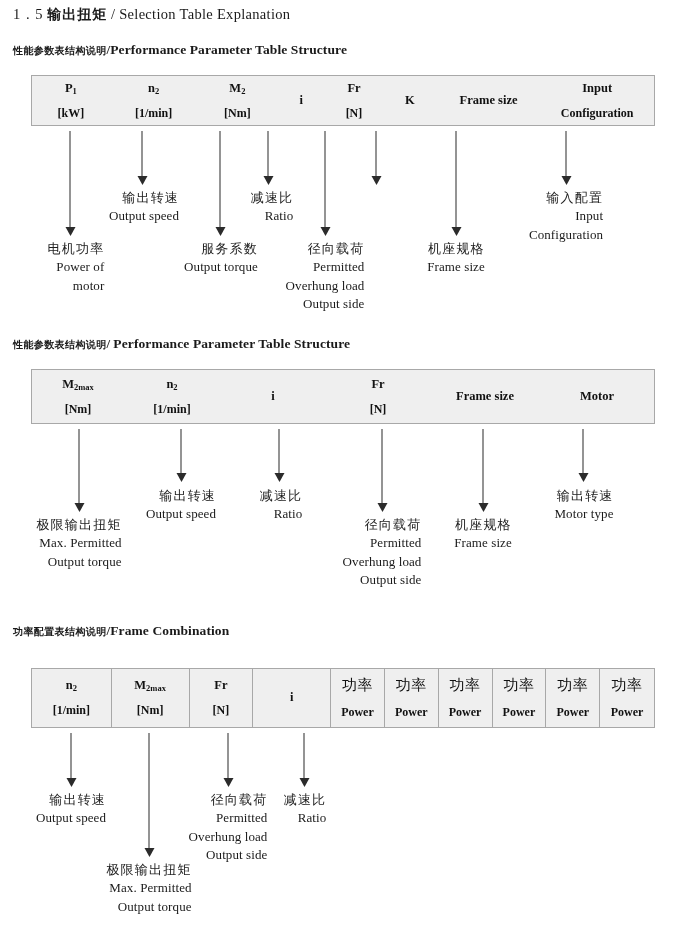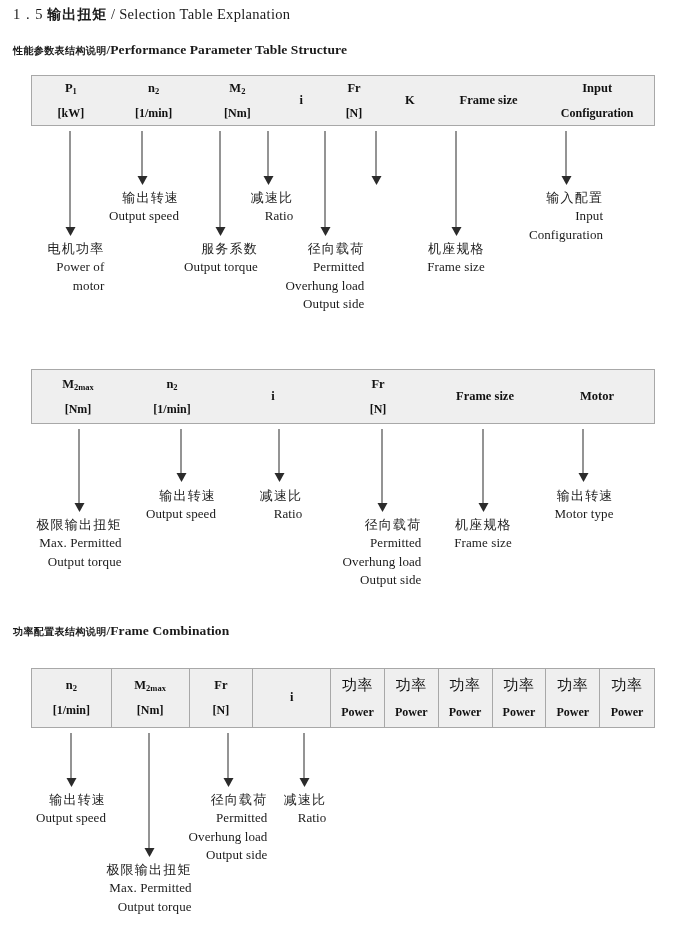--- a/index.html
+++ b/index.html
@@ -266,20 +266,23 @@
   <div class="ann" style="left:456px; top:240px; transform:translateX(-50%);">
     <span class="cn">机座规格</span>
     <span class="en">Frame size</span>
   </div>
   <div class="ann" style="left:566px; top:189px; transform:translateX(-50%);">
     <span class="cn">输入配置</span>
     <span class="en">Input</span>
     <span class="en">Configuration</span>
   </div>
 
+  <div class="sec-heading" style="left:13px; top:336px;">
+    <span class="cn">性能参数表结构说明</span><span class="sep">/</span>&nbsp;<span class="en">Performance Parameter Table Structure</span>
+  </div>
 
   <div class="tbl" id="tbl2" style="left:31px; top:369px; width:624px; height:55px;">
     <div class="cell" style="width:92px;">
       <span class="l1"><span>M</span><sub>2max</sub></span>
       <span class="l2">[Nm]</span>
     </div>
     <div class="cell" style="width:96px;">
       <span class="l1"><span>n</span><sub>2</sub></span>
       <span class="l2">[1/min]</span>
     </div>

